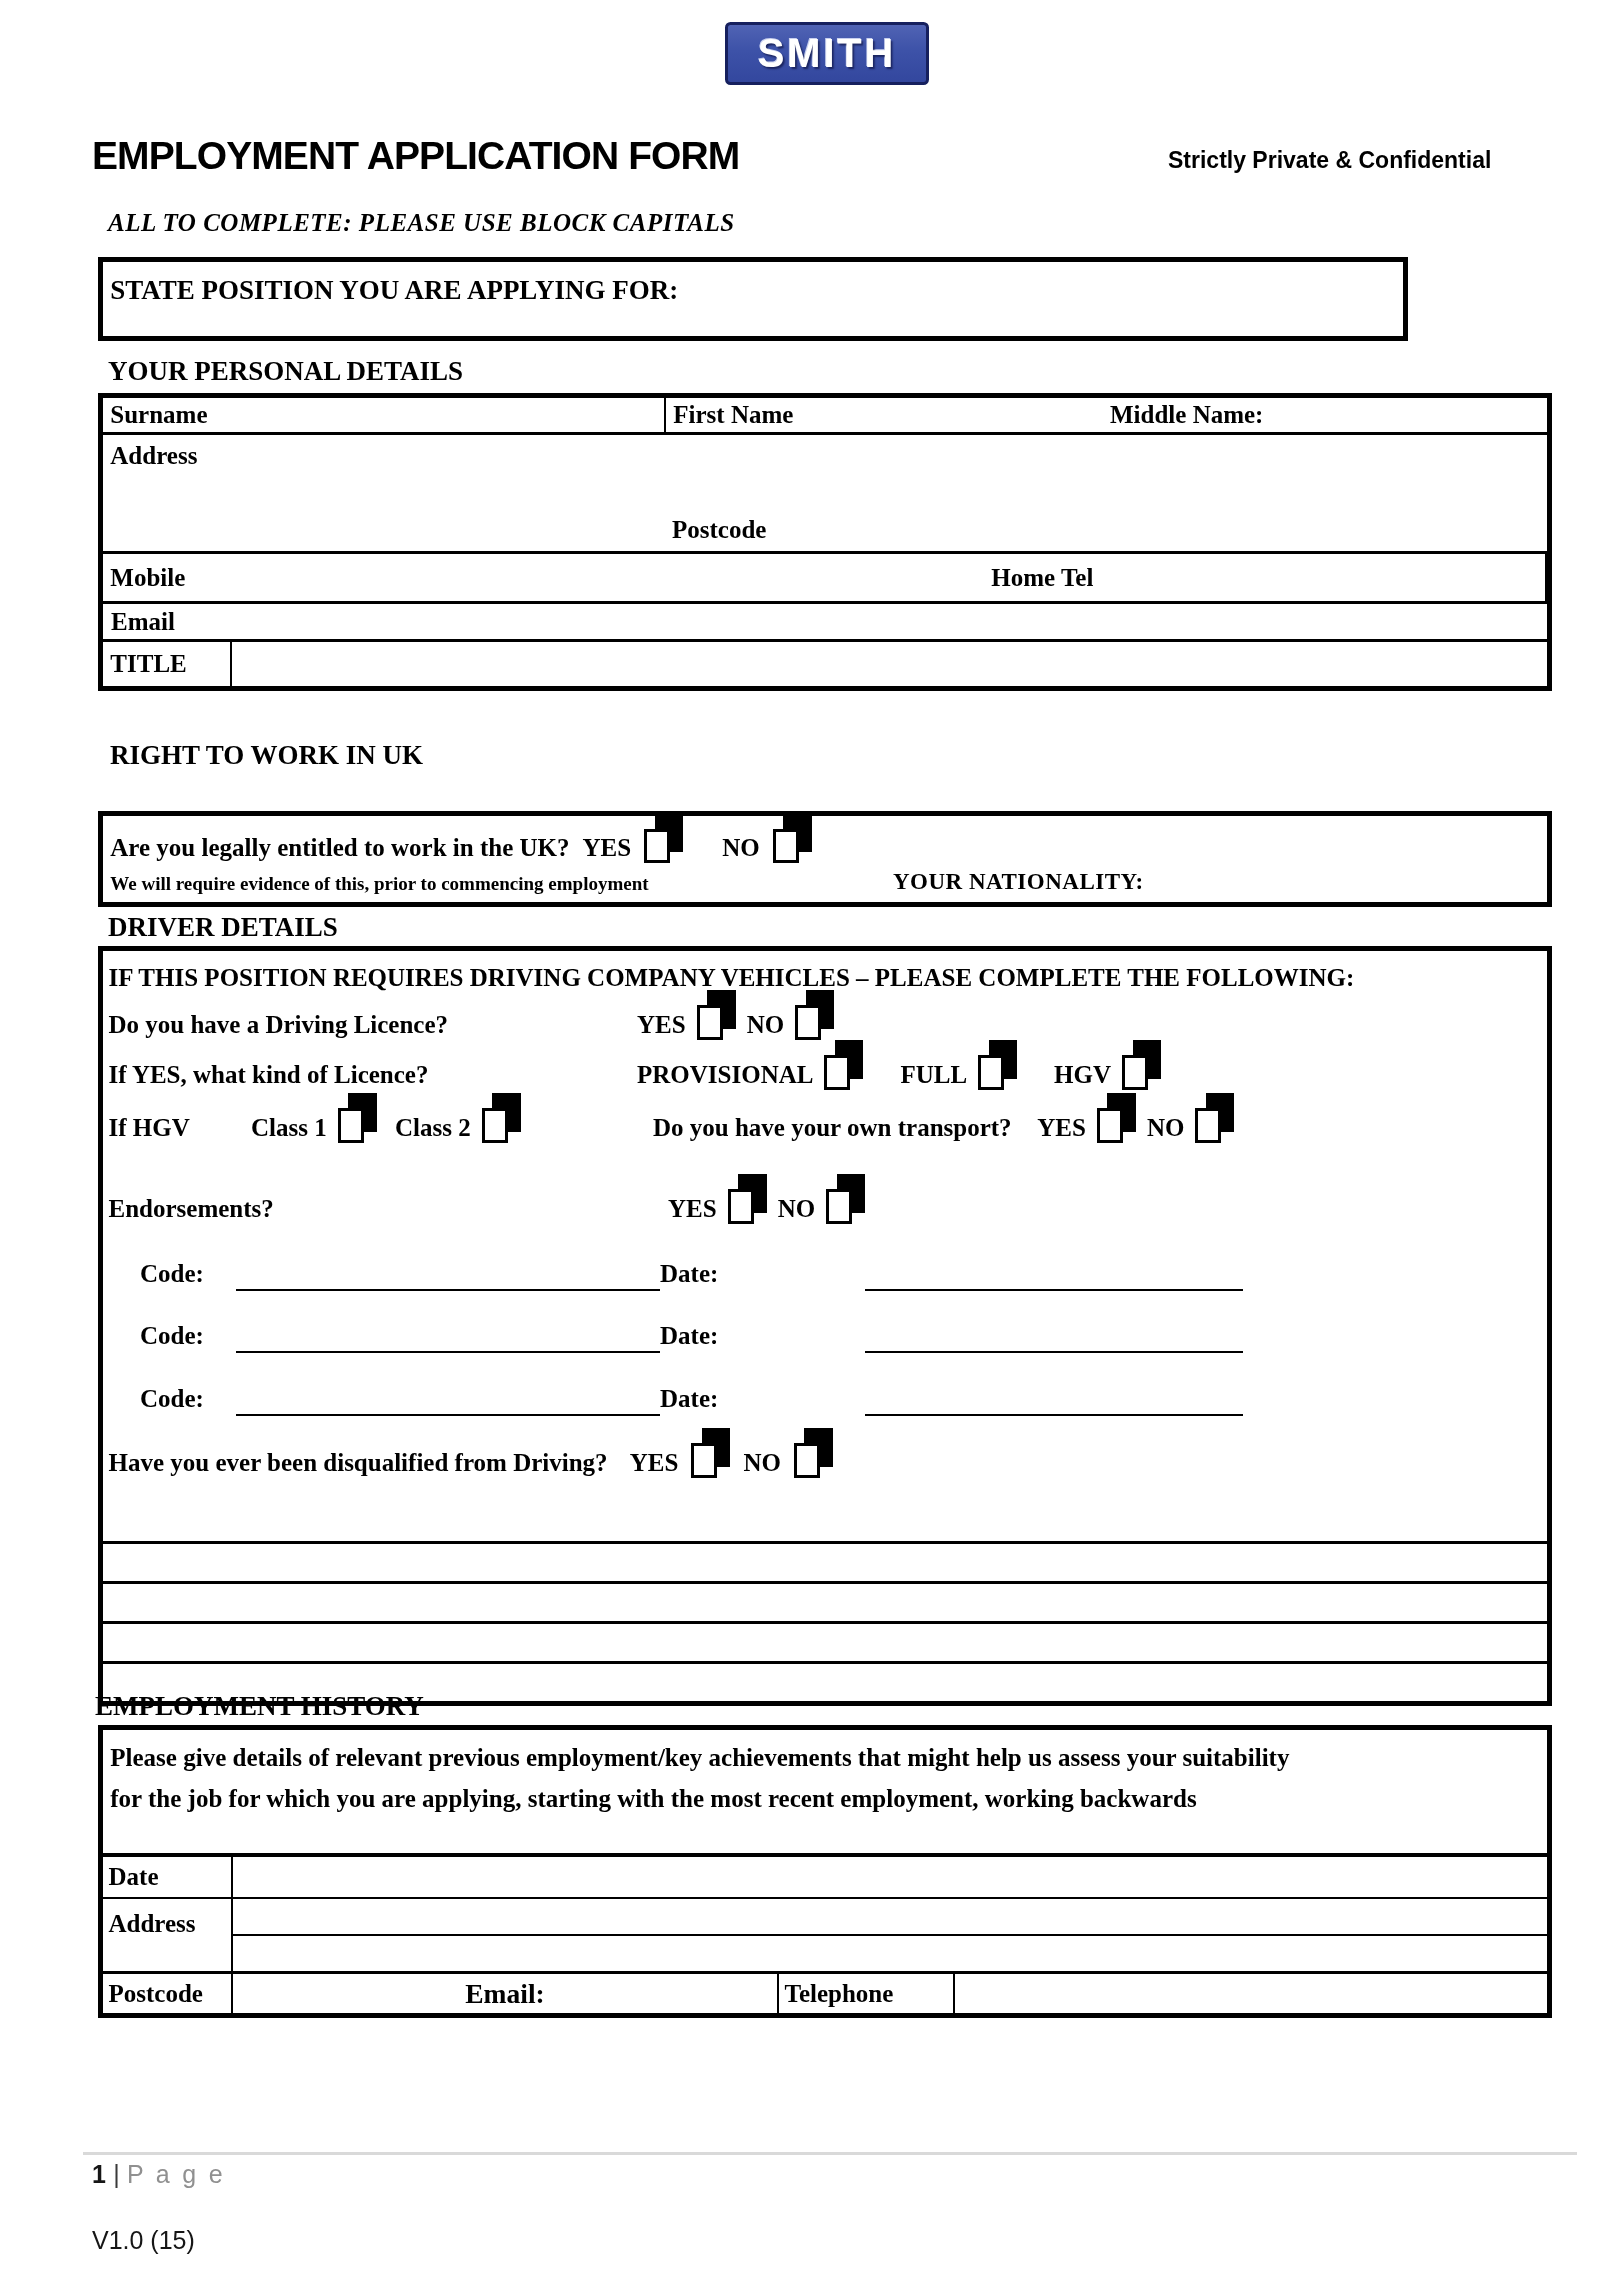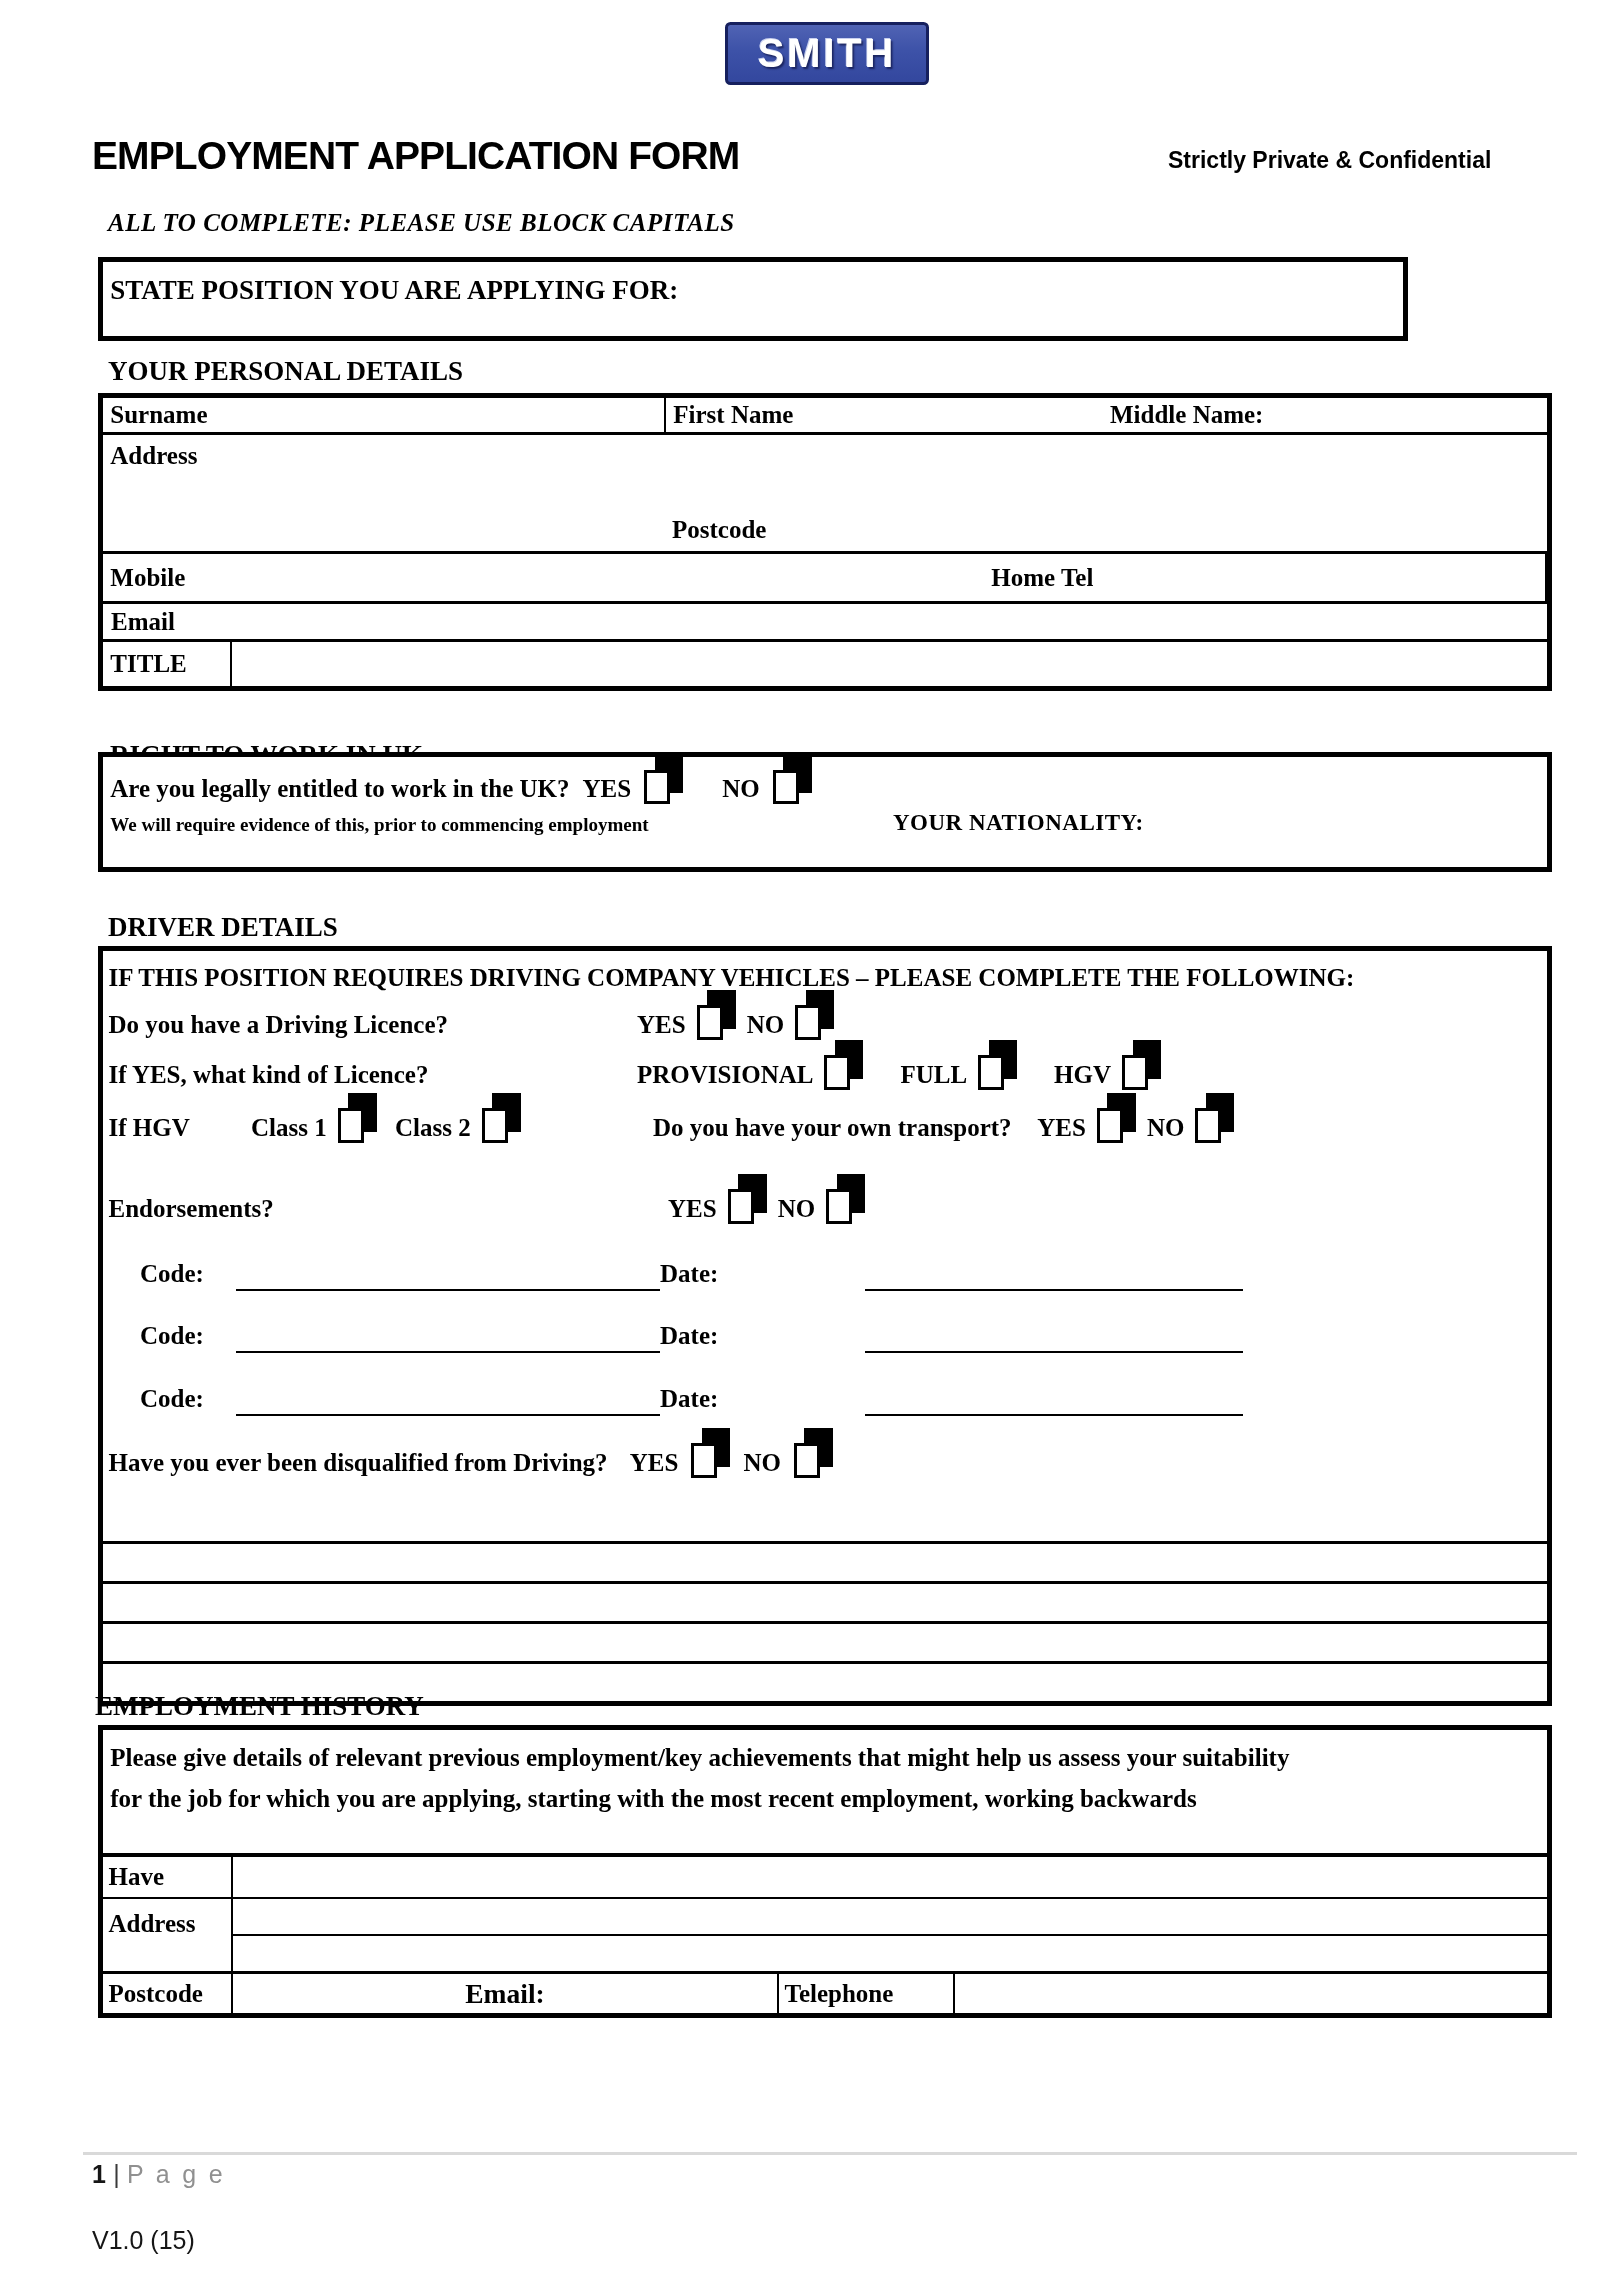--- a/index.html
+++ b/index.html
@@ -60,21 +60,21 @@
   .prow-addr .pc-lbl{position:absolute;left:569px;bottom:7.3px;}
   .prow3{height:50px;}
   .prow3 .c-left{width:563px;padding-left:7.3px;}
   .prow3 .c-right{flex:1;padding-left:7.3px;}
   .prow4{height:38px;padding-left:8px;align-items:center;}
   .prow5{height:44px;}
   .prow5 .c-title{width:129px;padding-left:7.3px;}
   .prow5 .c-input{flex:1;}
   
   .heading-rtw{position:absolute;left:110px;top:740px;}
-  .rtw-box{left:98px;top:752px;width:1454px;height:120px;}
+  .rtw-box{left:98px;top:811px;width:1454px;height:96px;}
   .rtw-line1{position:absolute;left:7.3px;top:7.3px;display:flex;align-items:center;gap:13px;}
   .rtw-evidence{position:absolute;left:7.3px;top:57px;font-size:19px;font-weight:bold;}
   .rtw-nat{position:absolute;left:790px;top:53px;font-size:23px;font-weight:bold;letter-spacing:0.5px;}
   
   .heading-driver{position:absolute;left:108px;top:912px;}
   .driver-box{left:98px;top:946px;width:1454px;height:760px;}
   .d-intro{position:absolute;left:5.5px;top:13px;font-size:25px;font-weight:bold;}
   .d-row{position:absolute;display:flex;align-items:center;height:37px;}
   .d-label{position:absolute;display:flex;align-items:center;height:37px;left:5.5px;}
   .d-ans{position:absolute;display:flex;align-items:center;height:37px;gap:11px;}
@@ -312,21 +312,21 @@
   </div>
 
   <div class="serif-h heading-emp">EMPLOYMENT HISTORY</div>
   <div class="box emp-box">
     <div class="e-intro">
       <div class="lbl">Please give details of relevant previous employment/key  achievements  that  might help us assess your suitability</div>
       <div class="lbl">for the job for which you are applying, starting with the  most  recent  employment,  working backwards</div>
     </div>
     <div class="e-name">
       <div class="e-lblcell">
-        <span class="lbl">Have</span>
+        <span class="lbl">Date</span>
       </div>
       <div class="e-inputcell"></div>
     </div>
     <div class="e-addr">
       <div class="e-lblcell">
         <span class="lbl">Address</span>
       </div>
       <div class="e-addr-right">
         <div class="e-addr-r1"></div>
         <div class="e-addr-r2"></div>

